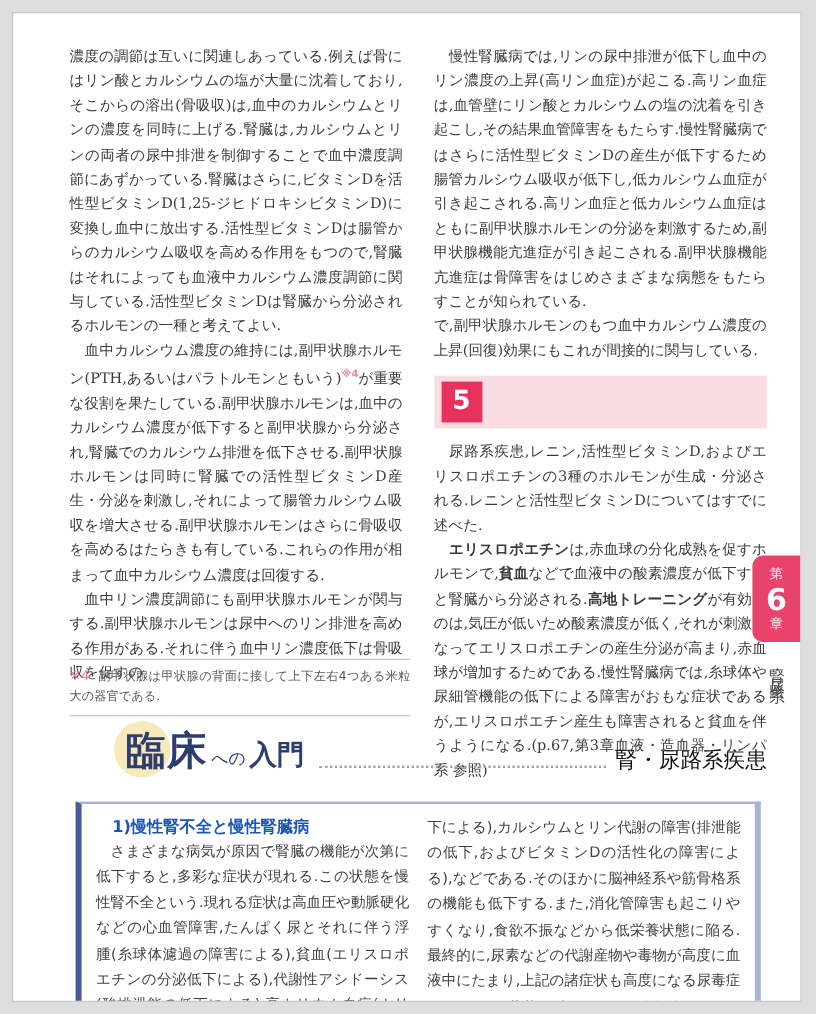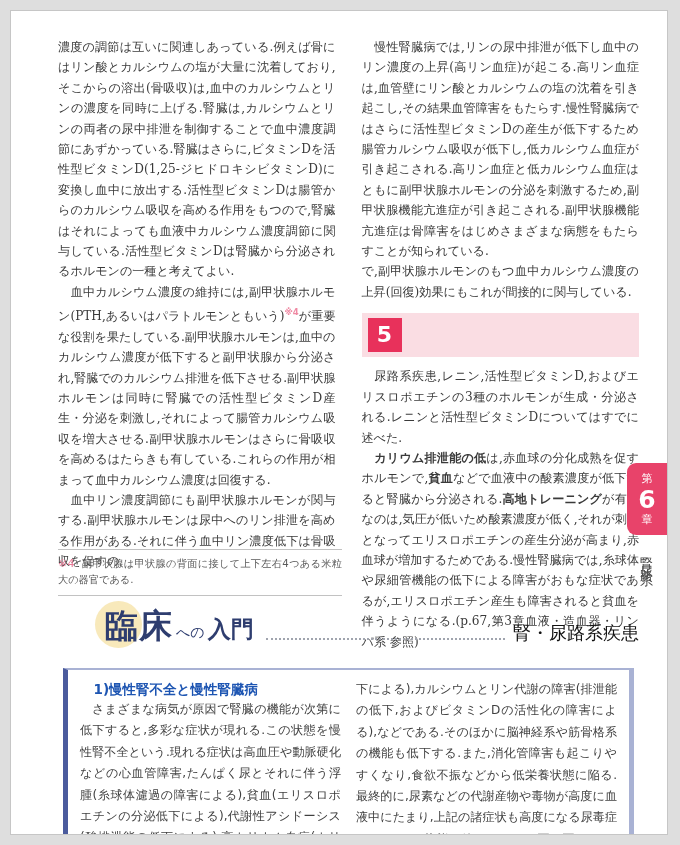--- a/index.html
+++ b/index.html
@@ -194,21 +194,21 @@
 
       <div class="col">
         <p class="para">慢性腎臓病では,リンの尿中排泄が低下し血中のリン濃度の上昇(高リン血症)が起こる.高リン血症は,血管壁にリン酸とカルシウムの塩の沈着を引き起こし,その結果血管障害をもたらす.慢性腎臓病ではさらに活性型ビタミンDの産生が低下するため腸管カルシウム吸収が低下し,低カルシウム血症が引き起こされる.高リン血症と低カルシウム血症はともに副甲状腺ホルモンの分泌を刺激するため,副甲状腺機能亢進症が引き起こされる.副甲状腺機能亢進症は骨障害をはじめさまざまな病態をもたらすことが知られている.</p>
         <p class="para cont">で,副甲状腺ホルモンのもつ血中カルシウム濃度の上昇(回復)効果にもこれが間接的に関与している.</p>
 
         <div class="section-heading">
           <div class="section-num">5</div>
         </div>
 
         <p class="para">尿路系疾患,レニン,活性型ビタミンD,およびエリスロポエチンの3種のホルモンが生成・分泌される.レニンと活性型ビタミンDについてはすでに述べた.</p>
-        <p class="para"><span class="b">カリウム排泄能の低</span><span>は,赤血球の分化成熟を促すホルモンで,</span><span class="b">貧血</span><span>などで血液中の酸素濃度が低下すると腎臓から分泌される.</span><span class="b">高地トレーニング</span><span>が有効なのは,気圧が低いため酸素濃度が低く,それが刺激となってエリスロポエチンの産生分泌が高まり,赤血球が増加するためである.慢性腎臓病では,糸球体や尿細管機能の低下による障害がおもな症状であるが,エリスロポエチン産生も障害されると貧血を伴うようになる.(p.67,第3章血液・造血器・リンパ系 参照)</span></p>
+        <p class="para"><span class="b">エリスロポエチン</span><span>は,赤血球の分化成熟を促すホルモンで,</span><span class="b">貧血</span><span>などで血液中の酸素濃度が低下すると腎臓から分泌される.</span><span class="b">高地トレーニング</span><span>が有効なのは,気圧が低いため酸素濃度が低く,それが刺激となってエリスロポエチンの産生分泌が高まり,赤血球が増加するためである.慢性腎臓病では,糸球体や尿細管機能の低下による障害がおもな症状であるが,エリスロポエチン産生も障害されると貧血を伴うようになる.(p.67,第3章血液・造血器・リンパ系 参照)</span></p>
       </div>
     </div>
 
     <div class="clinical">
       <div class="clinical-header">
         <div class="logo">
           <span class="logo-circle"></span>
           <span class="logo-main">臨床</span>
           <span class="logo-mid">への</span>
           <span class="logo-end">入門</span>

